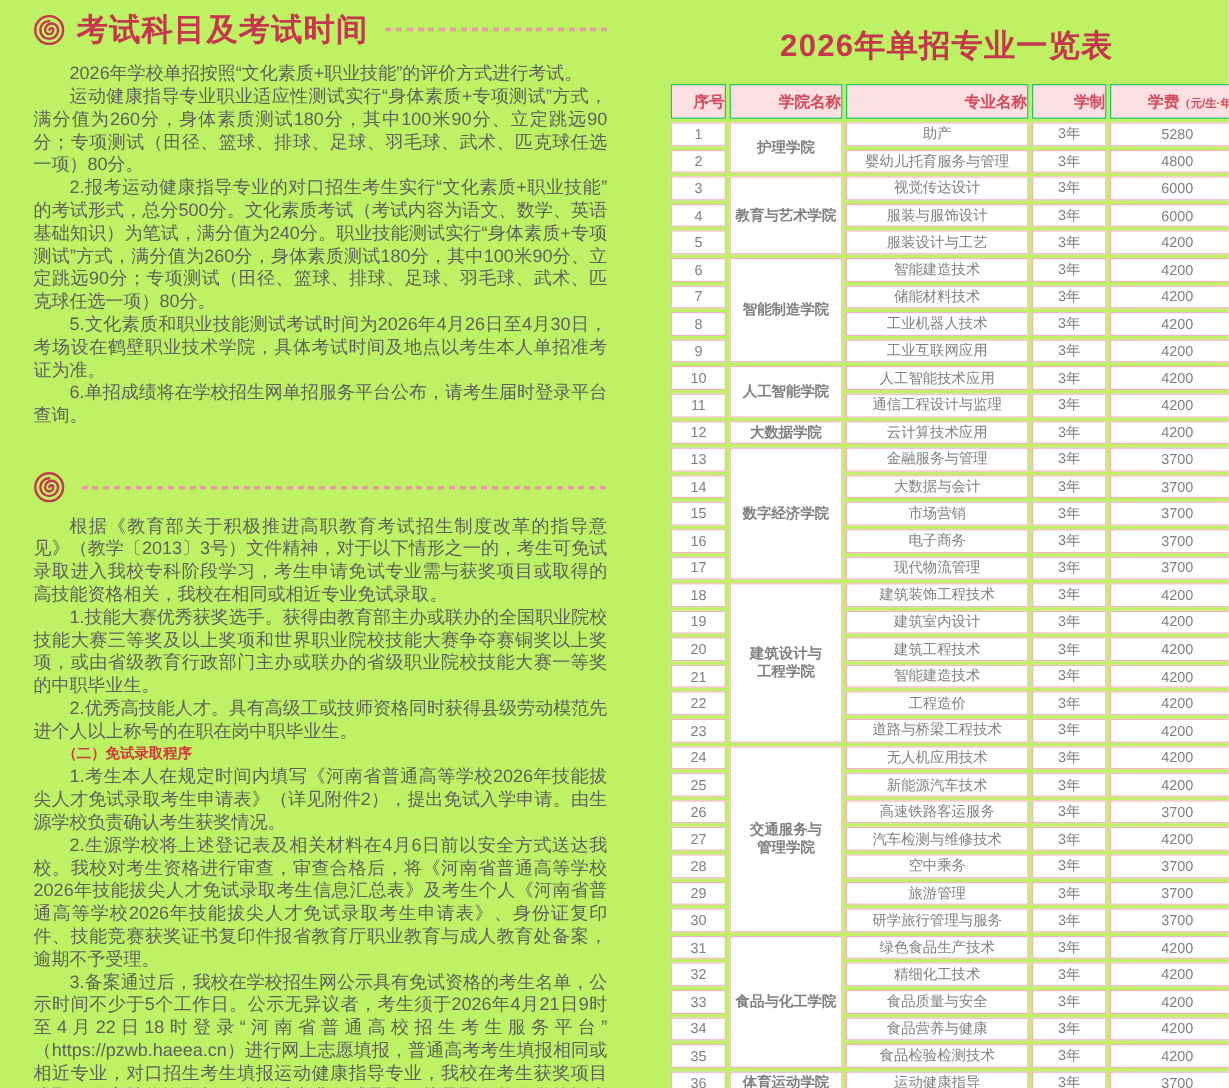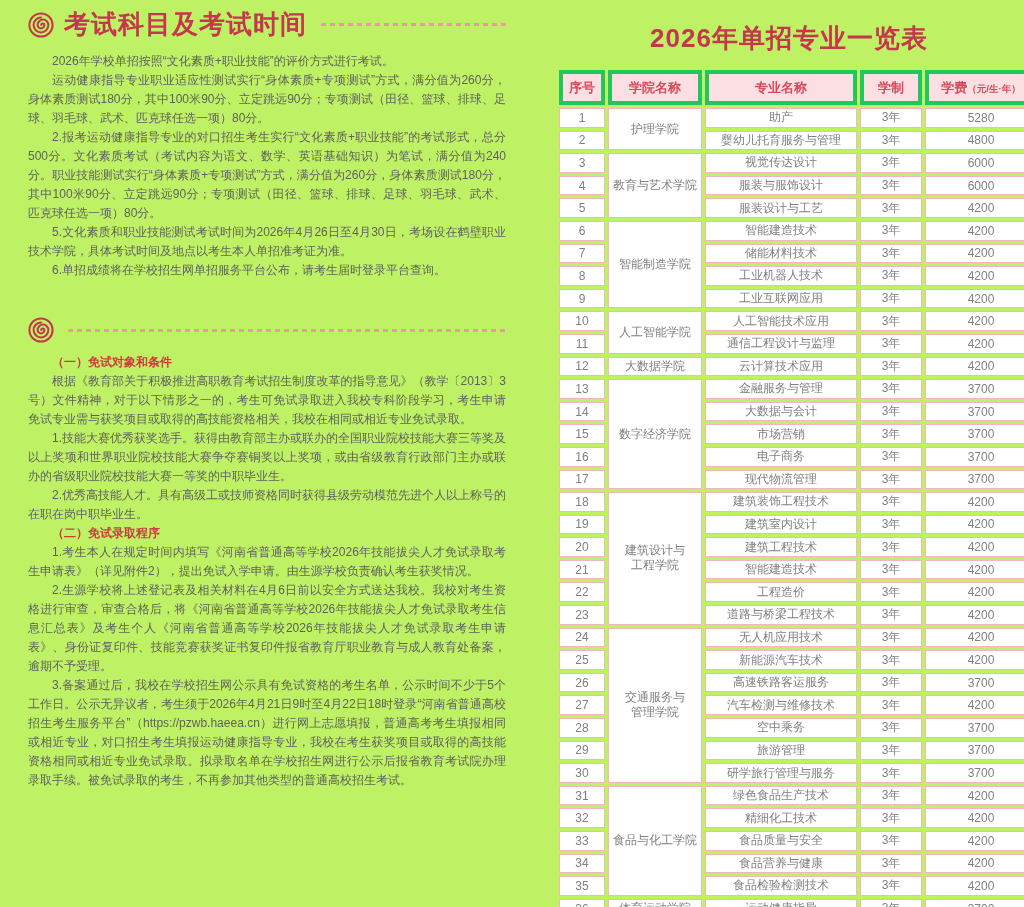--- a/index.html
+++ b/index.html
@@ -18,49 +18,49 @@
   .sec-title{
     font-size:26px;font-weight:bold;color:#c5374e;margin:0 0 0 10px;
     letter-spacing:1px;white-space:nowrap;
   }
   .dashes{
     flex:1;height:3px;margin-left:14px;border-radius:2px;
     background:repeating-linear-gradient(90deg,#e79aa4 0 5px,transparent 5px 9px);
   }
   .sec-body{margin-top:10px;}
   .para{
-    font-size:12px;line-height:19px;margin:0;text-align:justify;
+    font-size:15px;line-height:19px;margin:0;text-align:justify;
     text-indent:2em;color:#606060;
   }
   .subhead{
     font-size:12px;line-height:19px;margin:0;text-indent:2em;
     font-weight:bold;color:#d0393f;
   }
   .sec-gap{height:30px;}
 
   
   .right-col{position:absolute;left:556px;top:16px;width:466px;}
   .table-title{
     font-size:26px;font-weight:bold;color:#c5374e;text-align:center;
     margin:5px 0 11px 0;letter-spacing:1px;
   }
   table.majors{
     width:466px;table-layout:fixed;
     border-collapse:separate;border-spacing:3px;
   }
   table.majors th{
     background:#fbdfe3;color:#d6495a;font-size:13px;font-weight:bold;
-    border:4px solid #22c55e;height:27px;padding:0;text-align:center;
+    border:1px solid #22c55e;height:27px;padding:0;text-align:right;
   }
   table.majors th .unit{font-size:9.5px;font-weight:bold;}
   table.majors td{
     background:#fff;border:1px solid #f3b6bd;height:17.6px;padding:0 2px;
     font-size:12px;color:#808080;text-align:center;vertical-align:middle;
   }
-  td.college{white-space:pre-line;line-height:15px;}
+  td.college{white-space:pre-line;line-height:15px;font-weight:bold;}
 </style>
 </head>
 <body>
 
 <div class="page">
 
   <div class="left-col">
 
     <section>
       <div class="sec-head">
@@ -88,21 +88,20 @@
       <div class="sec-head">
         <span class="rose-icon">
           <svg viewBox="0 0 26 26">
             <circle cx="13" cy="13" r="11.6" fill="none" stroke="#c5374e" stroke-width="2"></circle>
             <path d="M13 5.6 a7.4 7.4 0 1 0 7.4 7.4 a5.4 5.4 0 0 0 -10.8 0 a3.4 3.4 0 0 0 6.8 0 a1.6 1.6 0 0 0 -3.2 0" fill="none" stroke="#c5374e" stroke-width="2" stroke-linecap="round"></path>
           </svg>
         </span>
         <span class="dashes"></span>
       </div>
       <div class="sec-body" id="sec2-body">
-          <p class="subhead">（一）免试对象和条件</p>
           <p class="para">根据《教育部关于积极推进高职教育考试招生制度改革的指导意见》（教学〔2013〕3号）文件精神，对于以下情形之一的，考生可免试录取进入我校专科阶段学习，考生申请免试专业需与获奖项目或取得的高技能资格相关，我校在相同或相近专业免试录取。</p>
           <p class="para">1.技能大赛优秀获奖选手。获得由教育部主办或联办的全国职业院校技能大赛三等奖及以上奖项和世界职业院校技能大赛争夺赛铜奖以上奖项，或由省级教育行政部门主办或联办的省级职业院校技能大赛一等奖的中职毕业生。</p>
           <p class="para">2.优秀高技能人才。具有高级工或技师资格同时获得县级劳动模范先进个人以上称号的在职在岗中职毕业生。</p>
           <p class="subhead">（二）免试录取程序</p>
           <p class="para">1.考生本人在规定时间内填写《河南省普通高等学校2026年技能拔尖人才免试录取考生申请表》（详见附件2），提出免试入学申请。由生源学校负责确认考生获奖情况。</p>
           <p class="para">2.生源学校将上述登记表及相关材料在4月6日前以安全方式送达我校。我校对考生资格进行审查，审查合格后，将《河南省普通高等学校2026年技能拔尖人才免试录取考生信息汇总表》及考生个人《河南省普通高等学校2026年技能拔尖人才免试录取考生申请表》、身份证复印件、技能竞赛获奖证书复印件报省教育厅职业教育与成人教育处备案，逾期不予受理。</p>
           <p class="para">3.备案通过后，我校在学校招生网公示具有免试资格的考生名单，公示时间不少于5个工作日。公示无异议者，考生须于2026年4月21日9时至4月22日18时登录“河南省普通高校招生考生服务平台”（https://pzwb.haeea.cn）进行网上志愿填报，普通高考考生填报相同或相近专业，对口招生考生填报运动健康指导专业，我校在考生获奖项目或取得的高技能资格相同或相近专业免试录取。拟录取名单在学校招生网进行公示后报省教育考试院办理录取手续。被免试录取的考生，不再参加其他类型的普通高校招生考试。</p>
         </div>
     </section>
 

